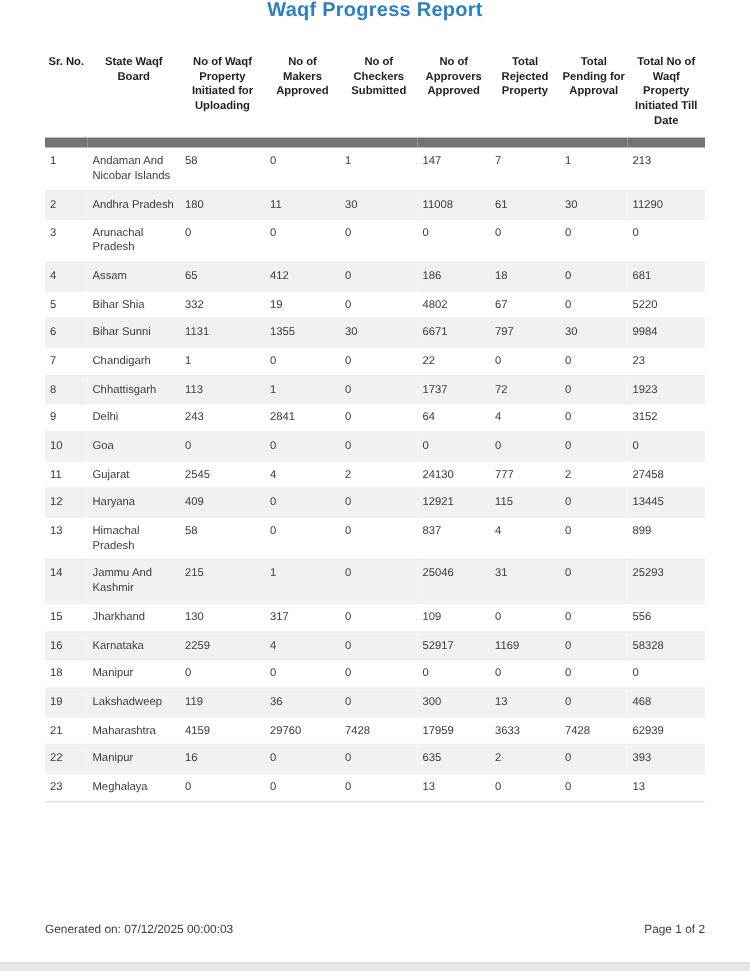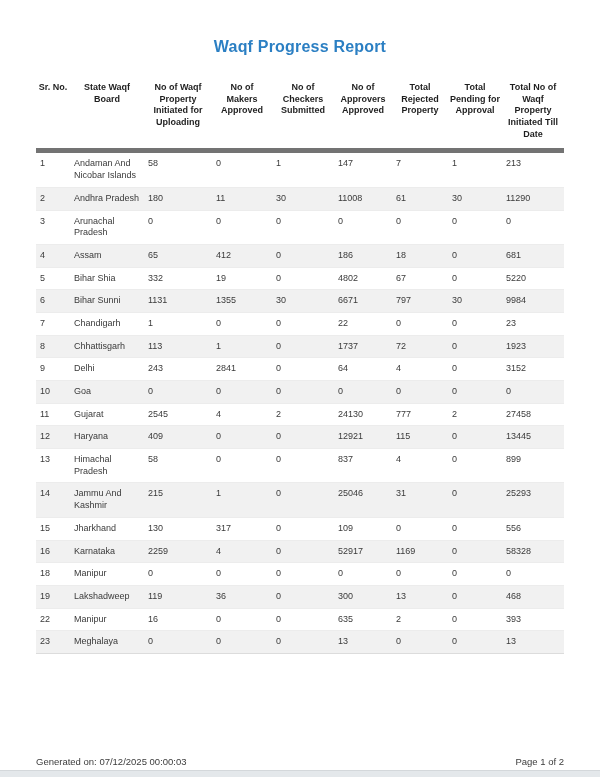--- a/index.html
+++ b/index.html
@@ -6,21 +6,20 @@
   html, body { background: #ffffff; }
   body {
     font-family: "Liberation Sans", "DejaVu Sans", sans-serif;
     width: 600px; height: 777px; position: relative; overflow: hidden;
   }
   .page {
     width: 600px; height: 777px; background: #ffffff; position: relative;
   }
   .report-title {
     text-align: center;
-    padding-top: 38px;
     font-size: 16px;
     font-weight: bold;
     color: #2b7fc3;
     letter-spacing: 0.2px;
   }
   table.report {
     border-collapse: collapse;
     table-layout: fixed;
     width: 528px;
     margin: 22px 0 0 36px;
@@ -37,38 +36,38 @@
   table.report col.c7 { width: 54px; }
   table.report col.c8 { width: 62px; }
   table.report thead th {
     font-size: 9px;
     font-weight: bold;
     color: #1f1f1f;
     text-align: center;
     vertical-align: top;
     padding: 4px 2px 8px 2px;
     line-height: 1.3;
-    border-bottom: 5px solid #737373;
+    border-bottom: 8px solid #737373;
     background: #ffffff;
   }
   table.report tbody td {
     vertical-align: top;
     text-align: left;
     padding: 5px 3px 5px 4px;
     line-height: 1.3;
     border-bottom: 1px solid #ececec;
     word-wrap: break-word;
   }
   table.report tbody tr:nth-child(even) { background: #f1f1f1; }
   table.report tbody tr:nth-child(odd)  { background: #ffffff; }
   table.report tbody tr:last-child td { border-bottom: 1px solid #dcdcdc; }
   .footer {
     position: absolute;
     left: 36px; right: 36px;
-    bottom: 10px;
+    bottom: 28px;
     display: flex;
     justify-content: space-between;
     font-size: 9.5px;
     color: #3c3c3c;
   }
   .bottom-strip {
     position: absolute;
     left: 0; right: 0; bottom: 0;
     height: 7px;
     background: #e4e8eb;
@@ -300,20 +299,31 @@
           <td>Lakshadweep</td>
           <td>119</td>
           <td>36</td>
           <td>0</td>
           <td>300</td>
           <td>13</td>
           <td>0</td>
           <td>468</td>
         </tr>
         <tr>
+          <td>21</td>
+          <td>Maharashtra</td>
+          <td>4159</td>
+          <td>29760</td>
+          <td>7428</td>
+          <td>17959</td>
+          <td>3633</td>
+          <td>7428</td>
+          <td>62939</td>
+        </tr>
+        <tr>
           <td>22</td>
           <td>Manipur</td>
           <td>16</td>
           <td>0</td>
           <td>0</td>
           <td>635</td>
           <td>2</td>
           <td>0</td>
           <td>393</td>
         </tr>

